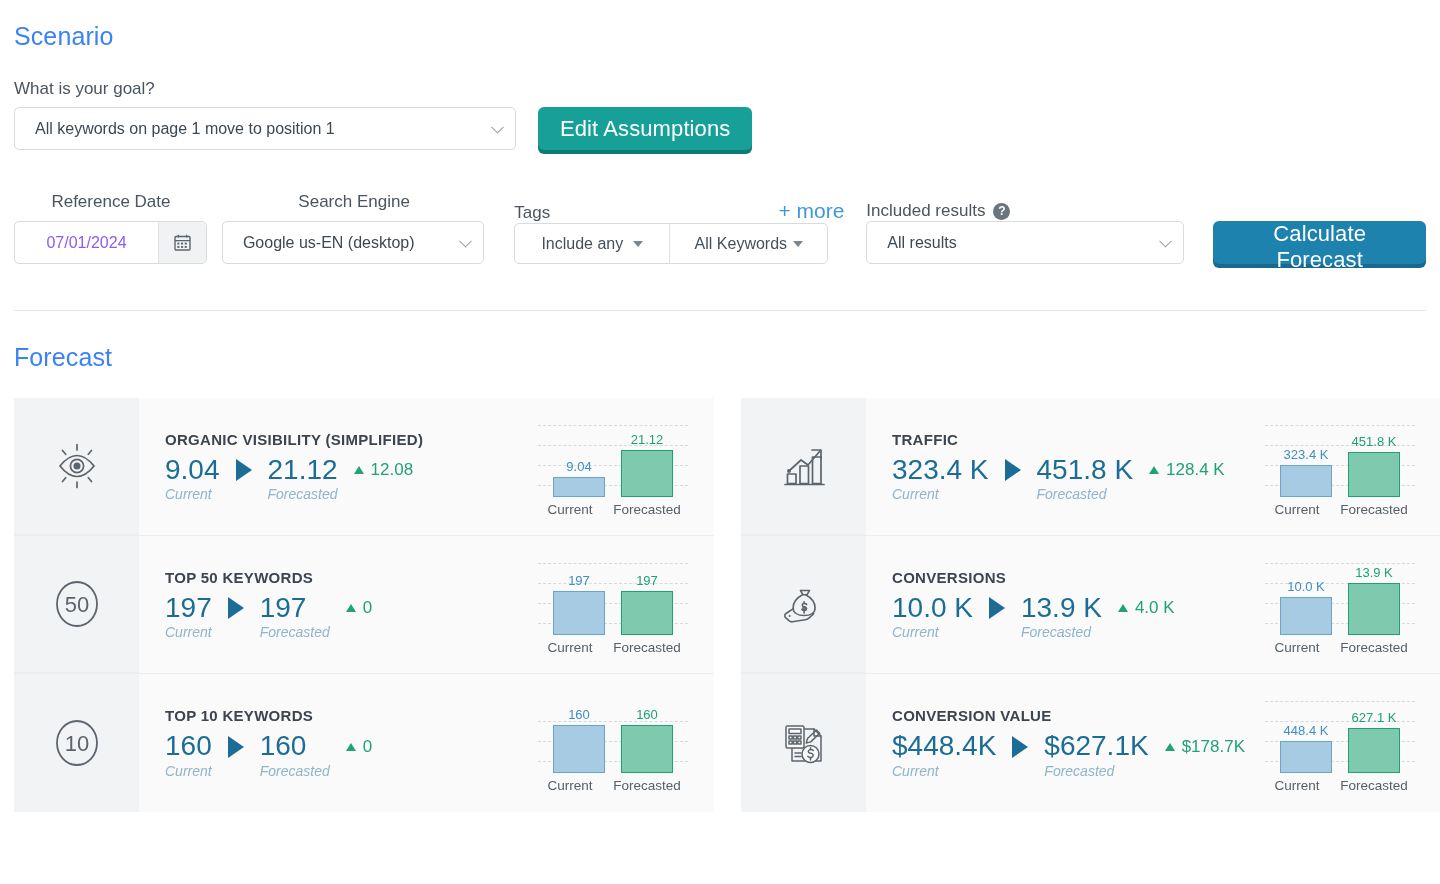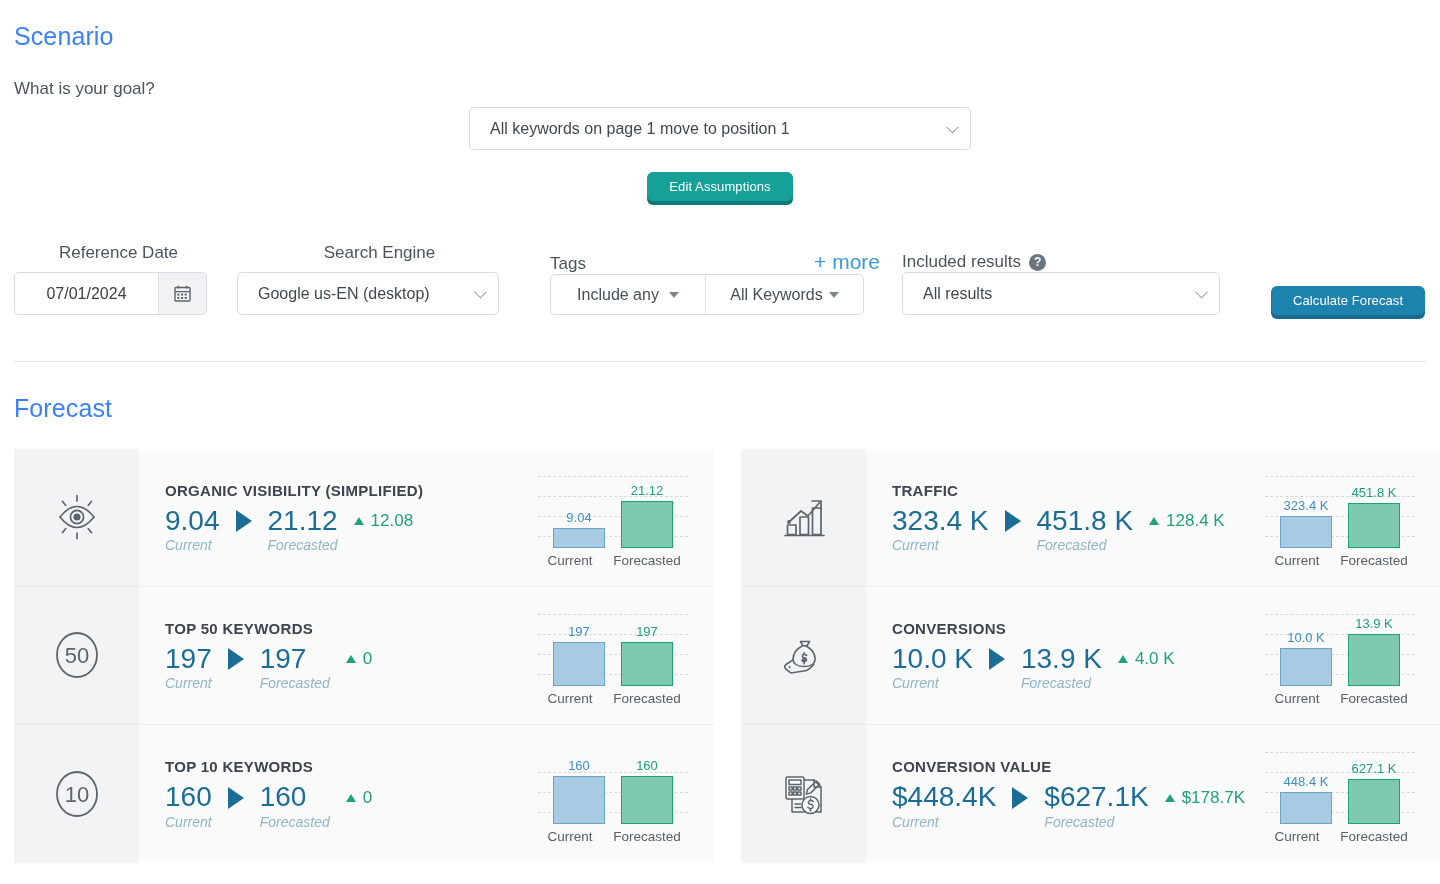--- a/index.html
+++ b/index.html
@@ -25,21 +25,21 @@
   #forecast-title { margin: 0; padding-top: 6px; }
 
   .field-label {
     font-size: 17px;
     color: #4a5560;
     font-weight: 400;
   }
 
   
   .goal-label { margin: 28px 0 8px 0; }
-  .goal-row { display: flex; align-items: center; gap: 22px; flex-direction: column; }
+  .goal-row { display: flex; align-items: flex-end; gap: 22px; }
 
   .select-box {
     position: relative;
     height: 43px;
     border: 1px solid #d8dcdf;
     border-radius: 5px;
     background: #fff;
     display: flex;
     align-items: center;
     padding: 0 34px 0 20px;
@@ -53,24 +53,24 @@
     border-right: 1.6px solid #9aa3ab;
     border-bottom: 1.6px solid #9aa3ab;
     transform: translateY(-70%) rotate(45deg);
   }
   #goal-select { width: 502px; }
 
   .btn {
     border: none;
     border-radius: 6px;
     color: #fff;
-    font-size: 13px;
+    font-size: 22px;
     font-family: "Liberation Sans", sans-serif;
     cursor: pointer;
-    height: 29px;
+    height: 43px;
     padding: 0 22px;
     letter-spacing: .1px;
   }
   .btn-teal { background: #16a098; box-shadow: 0 4px 0 0 #0d7b77; }
   .btn-blue { background: #1d82ad; box-shadow: 0 4px 0 0 #176a8e; }
 
   
   .filters {
     display: flex;
     align-items: flex-end;
@@ -86,21 +86,21 @@
   .g-included{ width: 340px; margin-left: 22px; }
 
   
   .date-input {
     display: flex; height: 43px;
     border: 1px solid #d8dcdf; border-radius: 5px;
     background: #fff; overflow: hidden; width: 193px;
   }
   .date-input .dval {
     flex: 1; display: flex; align-items: center; justify-content: center;
-    font-size: 16px; color: #404040;
+    font-size: 16px; color: #8b5cf6;
   }
   .date-input .dbtn {
     width: 48px; background: #f1f2f3;
     border-left: 1px solid #dfe2e4;
     display: flex; align-items: center; justify-content: center;
   }
 
   #engine-select { width: 262px; }
 
   

